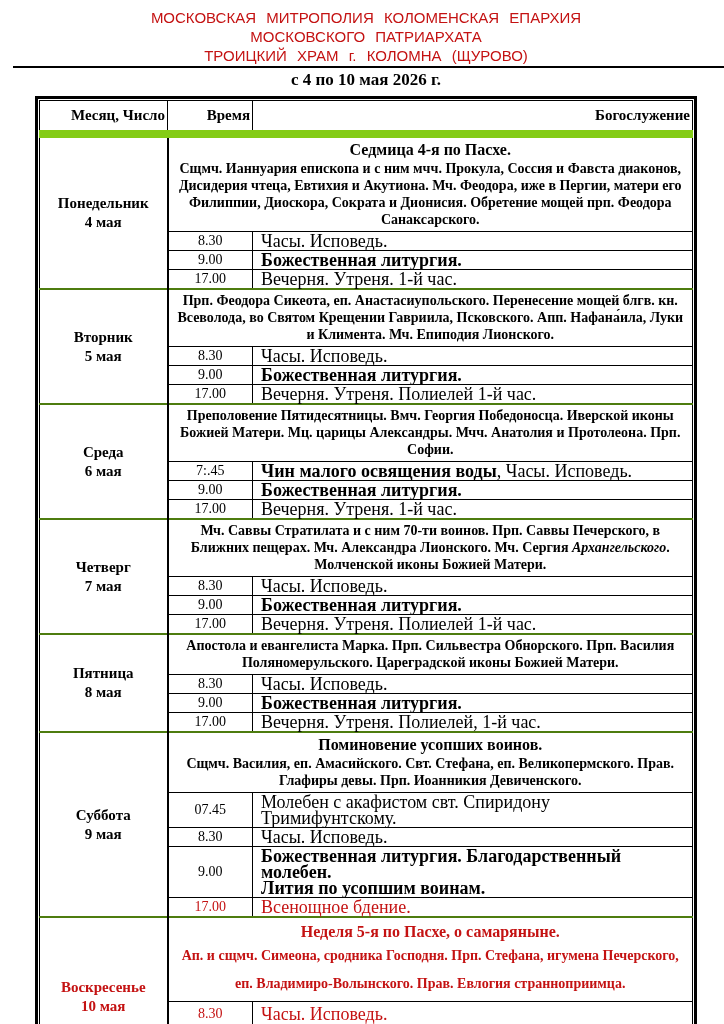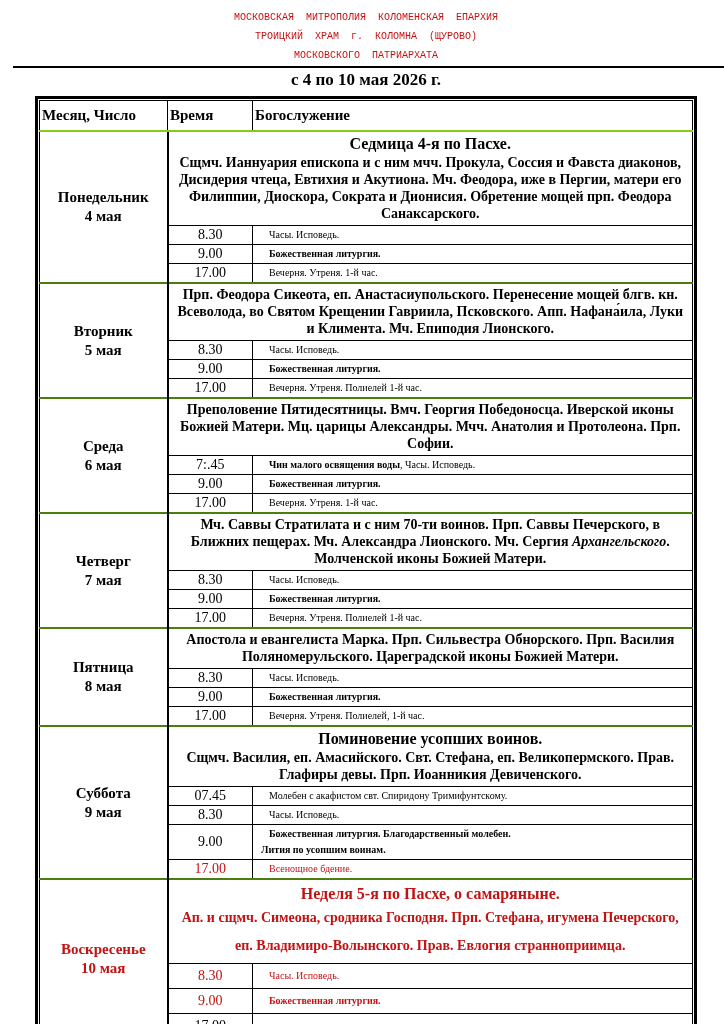--- a/index.html
+++ b/index.html
@@ -9,79 +9,79 @@
   html,body{margin:0;padding:0;}
   body{
     width:724px;height:1024px;overflow:hidden;background:#ffffff;
     font-family:"Liberation Serif","DejaVu Serif",serif;color:var(--ink);
   }
   .page{padding:8px 27px 0 35px;}
 
   
   .doc-header{text-align:center;}
   .hdr-line{
-    font-family:Liberation Mono, monospace;
-    font-size:10px;line-height:19px;color:var(--red);
+    font-family:Liberation Sans, sans-serif;
+    font-size:15px;line-height:19px;color:var(--red);
     word-spacing:6px;white-space:nowrap;
   }
   .rule{
     border:none;border-top:2px solid #000;height:0;
     margin:1px -27px 1px -22px;
   }
   .date-range{
     font-size:17px;font-weight:bold;line-height:22px;margin:1px 0 5px 0;color:#000000;
   }
 
   
   .table-wrap{border:3px solid #000;padding:1px;}
   table.sched{
     width:100%;border-collapse:collapse;table-layout:fixed;
     border:1px solid #000;
   }
   col.c-day{width:128px;}
   col.c-time{width:85px;}
   .sched th,.sched td{border:1px solid #000;vertical-align:middle;}
   .sched th{
-    font-size:15px;font-weight:bold;padding:6px 2px;text-align:left;
-    border-bottom:2px solid #84cc16;
+    font-size:15px;font-weight:bold;padding:6px 2px;text-align:right;
+    border-bottom:8px solid #84cc16;
   }
   td.day{
     text-align:center;font-weight:bold;font-size:15px;line-height:19px;
     border-right:2px solid #000;padding:2px;
   }
   .day-start td{border-top:2px solid #4d7c0f;}
   td.desc{
     text-align:center;padding:2px 6px 3px 6px;
   }
   .feast-title{font-size:16px;font-weight:bold;line-height:20px;}
   .feast-desc{font-size:14px;font-weight:bold;line-height:17px;}
   td.time{
     text-align:center;font-size:14px;line-height:16px;padding:1px 2px;
   }
   td.svc{
-    font-size:10px;line-height:16px;padding:1px 4px 1px 8px;text-align:left;
-  }
-  .b{font-weight:bold;margin-left:8px;}
+    font-size:18px;line-height:16px;padding:1px 4px 1px 8px;text-align:left;
+  }
+  .b{font-weight:bold;}
   .i{font-style:italic;}
   .pre{white-space:pre-line;}
   .red{color:var(--red);}
   
   .day-sun td.time,.day-sun td.svc{padding-top:4px;padding-bottom:4px;}
   .day-sun .feast-desc{line-height:28px;}
   .day-sun .feast-title{margin-top:2px;}
 </style>
 </head>
 <body>
 
 <div class="page">
 
   <header class="doc-header">
     <div class="hdr-line">МОСКОВСКАЯ МИТРОПОЛИЯ КОЛОМЕНСКАЯ ЕПАРХИЯ</div>
+    <div class="hdr-line">МОСКОВСКОГО ПАТРИАРХАТА</div>
     <div class="hdr-line">ТРОИЦКИЙ ХРАМ г. КОЛОМНА (ЩУРОВО)</div>
-    <div class="hdr-line">МОСКОВСКОГО ПАТРИАРХАТА</div>
     <div class="rule"></div>
     <div class="date-range">с 4 по 10 мая 2026 г.</div>
   </header>
 
   <div class="table-wrap">
     <table class="sched">
       <colgroup>
           <col class="c-day">
           <col class="c-time">
           <col class="c-svc">

